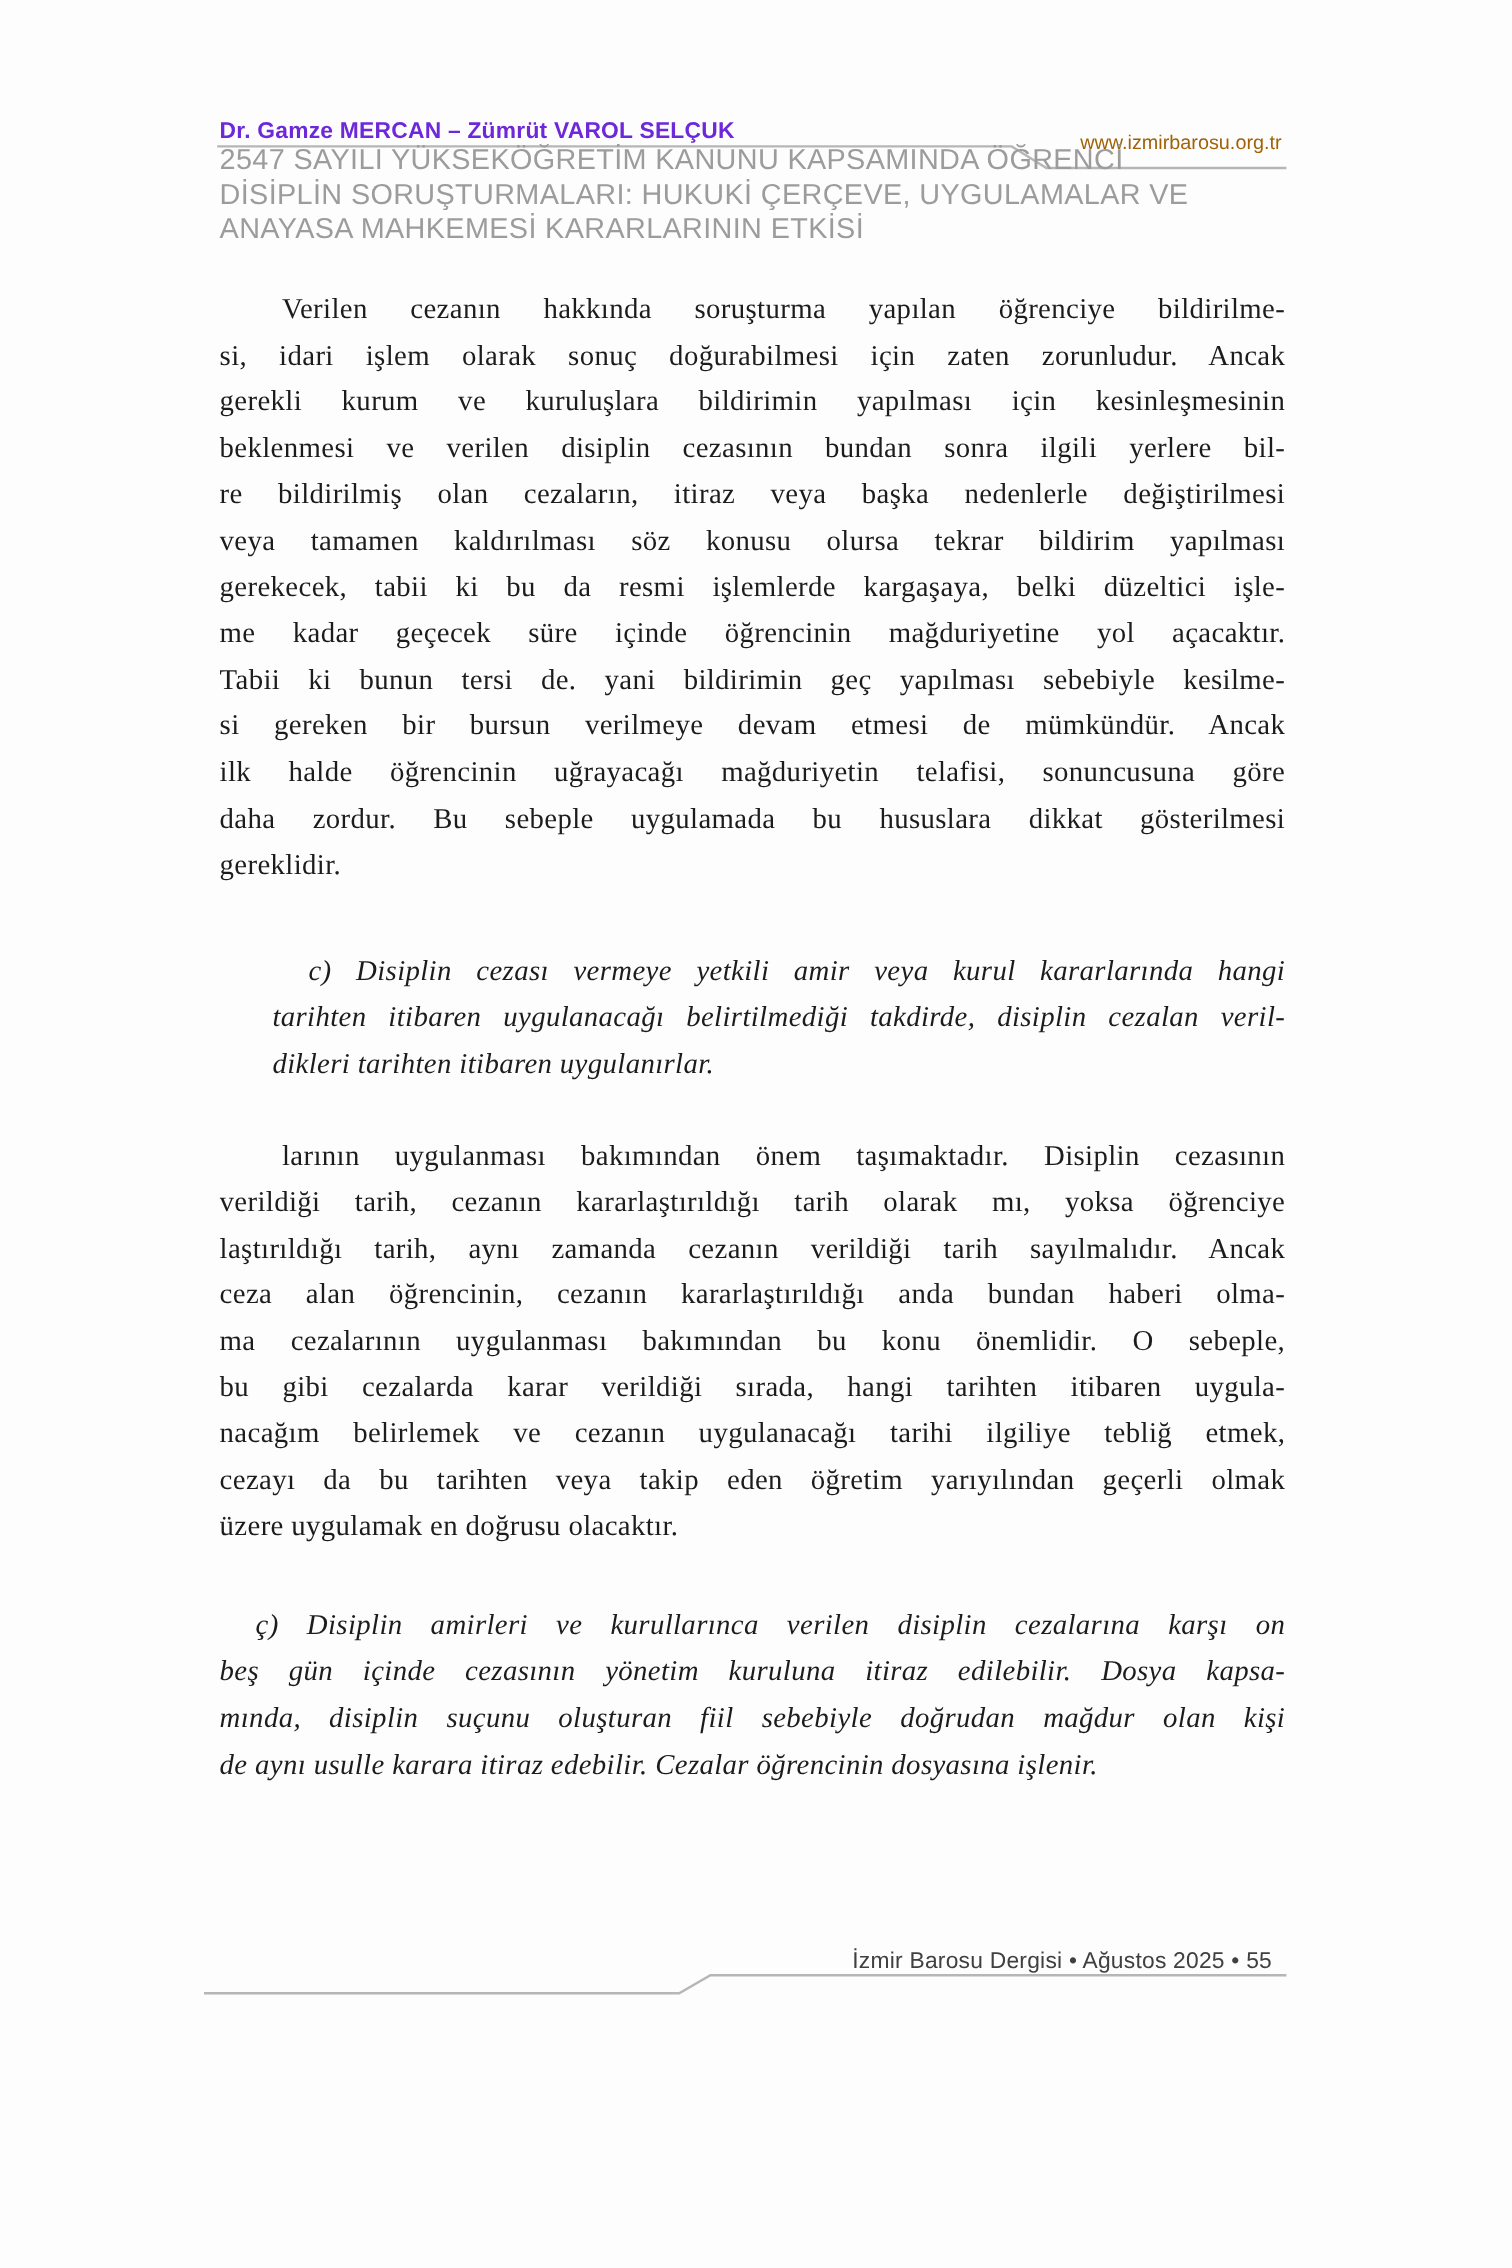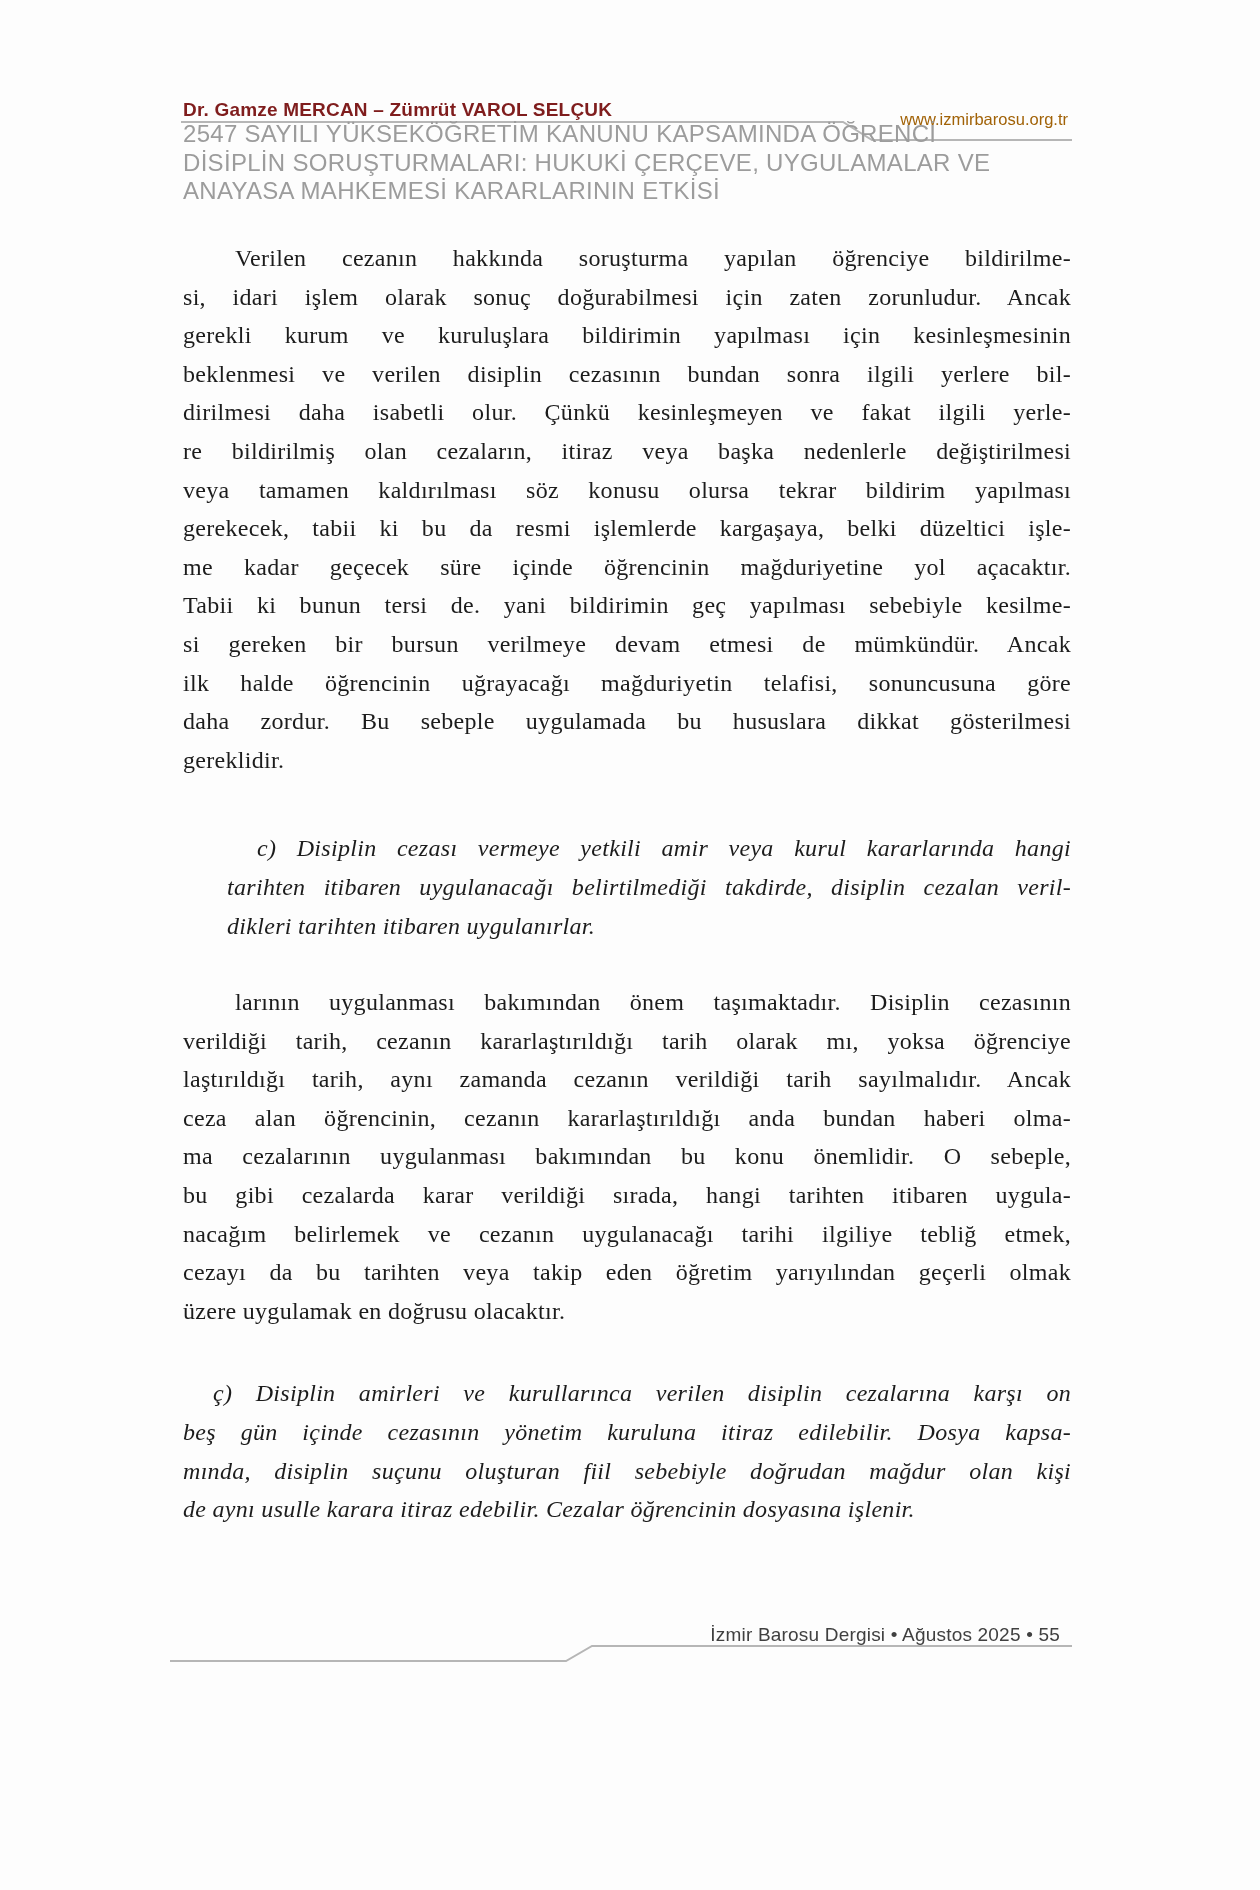--- a/index.html
+++ b/index.html
@@ -17,21 +17,21 @@
     width: 1260px; height: 1890px;
     pointer-events: none;
   }
   .author {
     position: absolute;
     left: 183px; top: 99px;
     font-family: "Liberation Sans", sans-serif;
     font-size: 19px;
     font-weight: bold;
     letter-spacing: 0.2px;
-    color: #7f1d1d;
+    color: #6d28d9;
     white-space: nowrap;
   }
   .url {
     position: absolute;
     right: 192px; top: 110px;
     font-family: "Liberation Sans", sans-serif;
     font-size: 16.5px;
     color: #a16207;
     white-space: nowrap;
   }
@@ -98,21 +98,20 @@
       <div class="tline">DİSİPLİN SORUŞTURMALARI: HUKUKİ ÇERÇEVE, UYGULAMALAR VE</div>
       <div class="tline">ANAYASA MAHKEMESİ KARARLARININ ETKİSİ</div>
     </div>
 
   <div class="bodytext">
     <div class="para p1">
         <div class="tline">Verilen cezanın hakkında soruşturma yapılan öğrenciye bildirilme-</div>
         <div class="tline">si, idari işlem olarak sonuç doğurabilmesi için zaten zorunludur. Ancak</div>
         <div class="tline">gerekli kurum ve kuruluşlara bildirimin yapılması için kesinleşmesinin</div>
         <div class="tline">beklenmesi ve verilen disiplin cezasının bundan sonra ilgili yerlere bil-</div>
-        <div class="tline">dirilmesi daha isabetli olur. Çünkü kesinleşmeyen ve fakat ilgili yerle-</div>
         <div class="tline">re bildirilmiş olan cezaların, itiraz veya başka nedenlerle değiştirilmesi</div>
         <div class="tline">veya tamamen kaldırılması söz konusu olursa tekrar bildirim yapılması</div>
         <div class="tline">gerekecek, tabii ki bu da resmi işlemlerde kargaşaya, belki düzeltici işle-</div>
         <div class="tline">me kadar geçecek süre içinde öğrencinin mağduriyetine yol açacaktır.</div>
         <div class="tline">Tabii ki bunun tersi de. yani bildirimin geç yapılması sebebiyle kesilme-</div>
         <div class="tline">si gereken bir bursun verilmeye devam etmesi de mümkündür. Ancak</div>
         <div class="tline">ilk halde öğrencinin uğrayacağı mağduriyetin telafisi, sonuncusuna göre</div>
         <div class="tline">daha zordur. Bu sebeple uygulamada bu hususlara dikkat gösterilmesi</div>
         <div class="tline">gereklidir.</div>
       </div>

